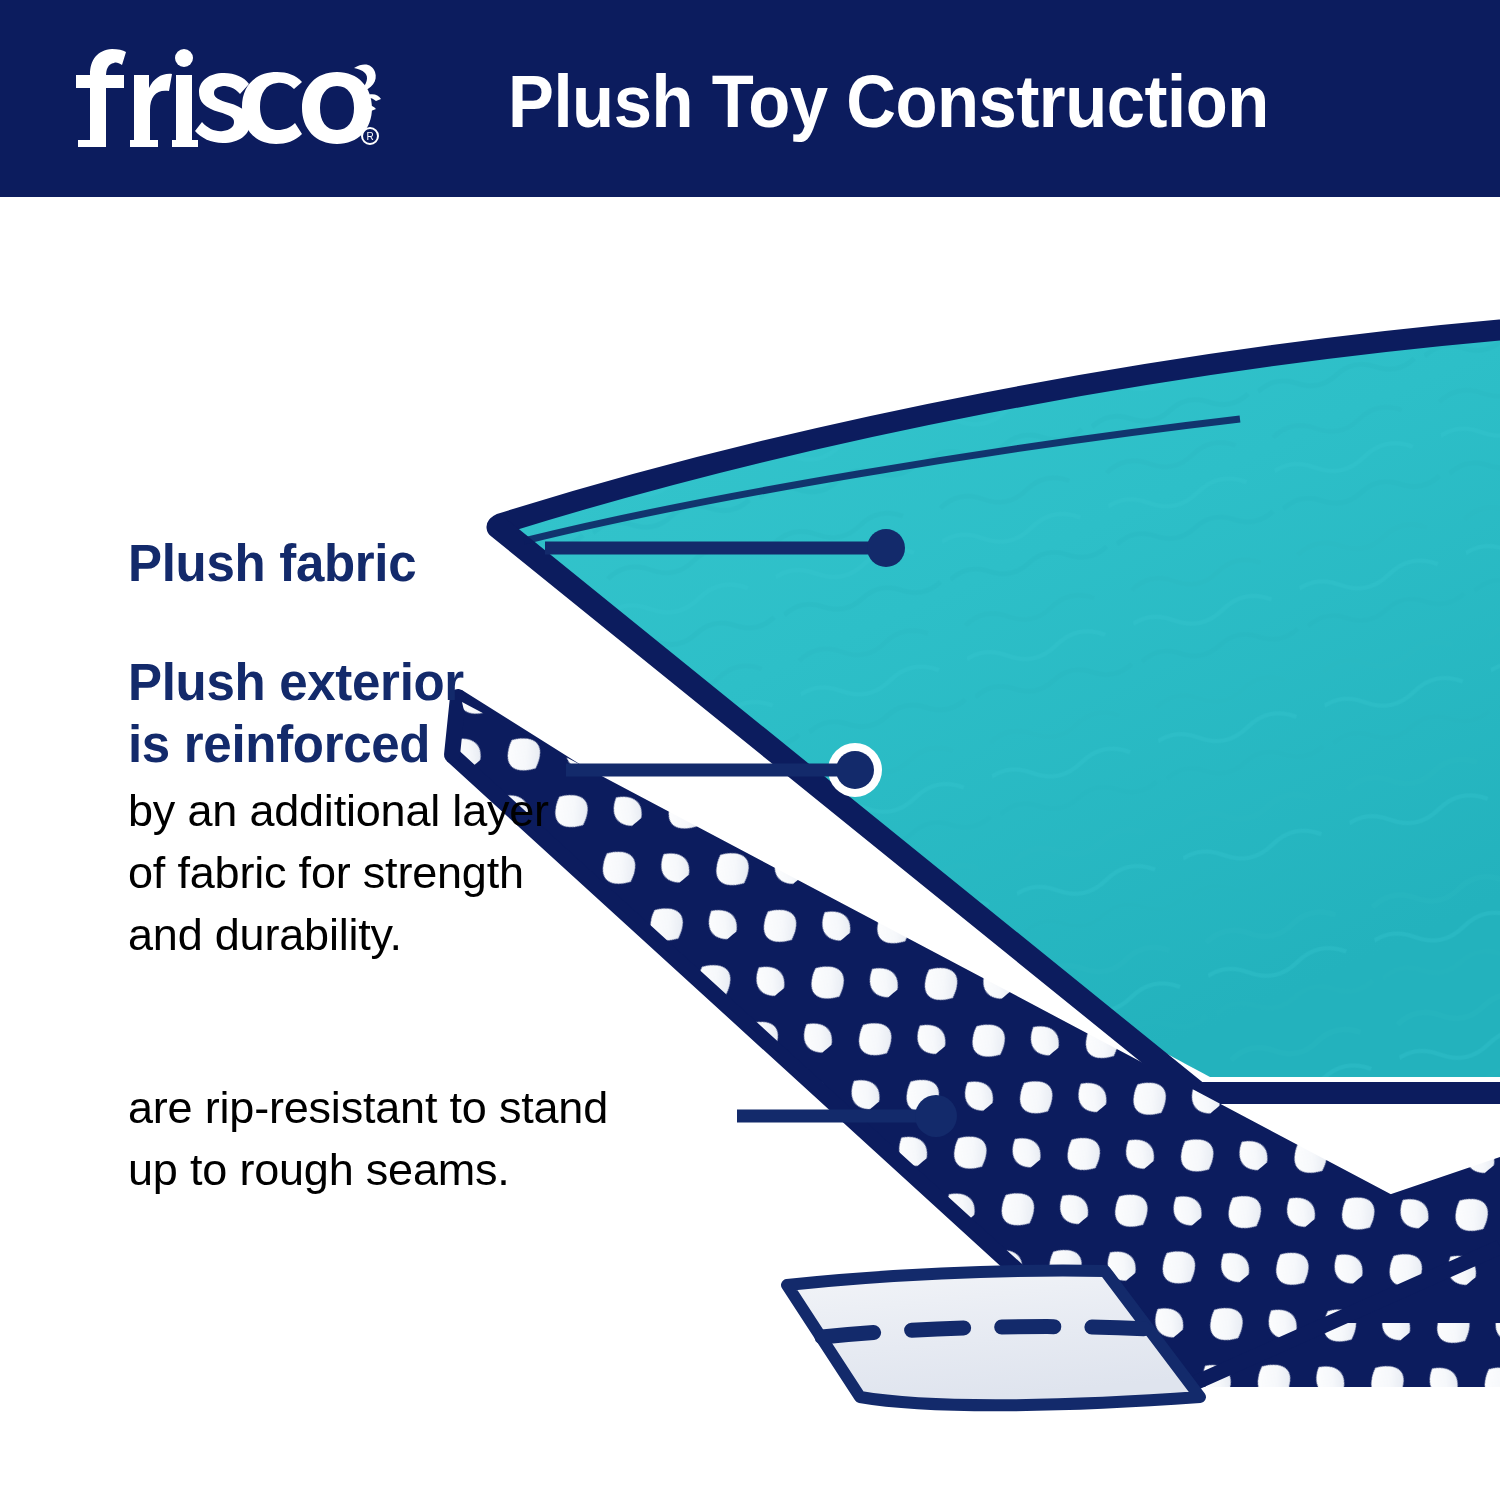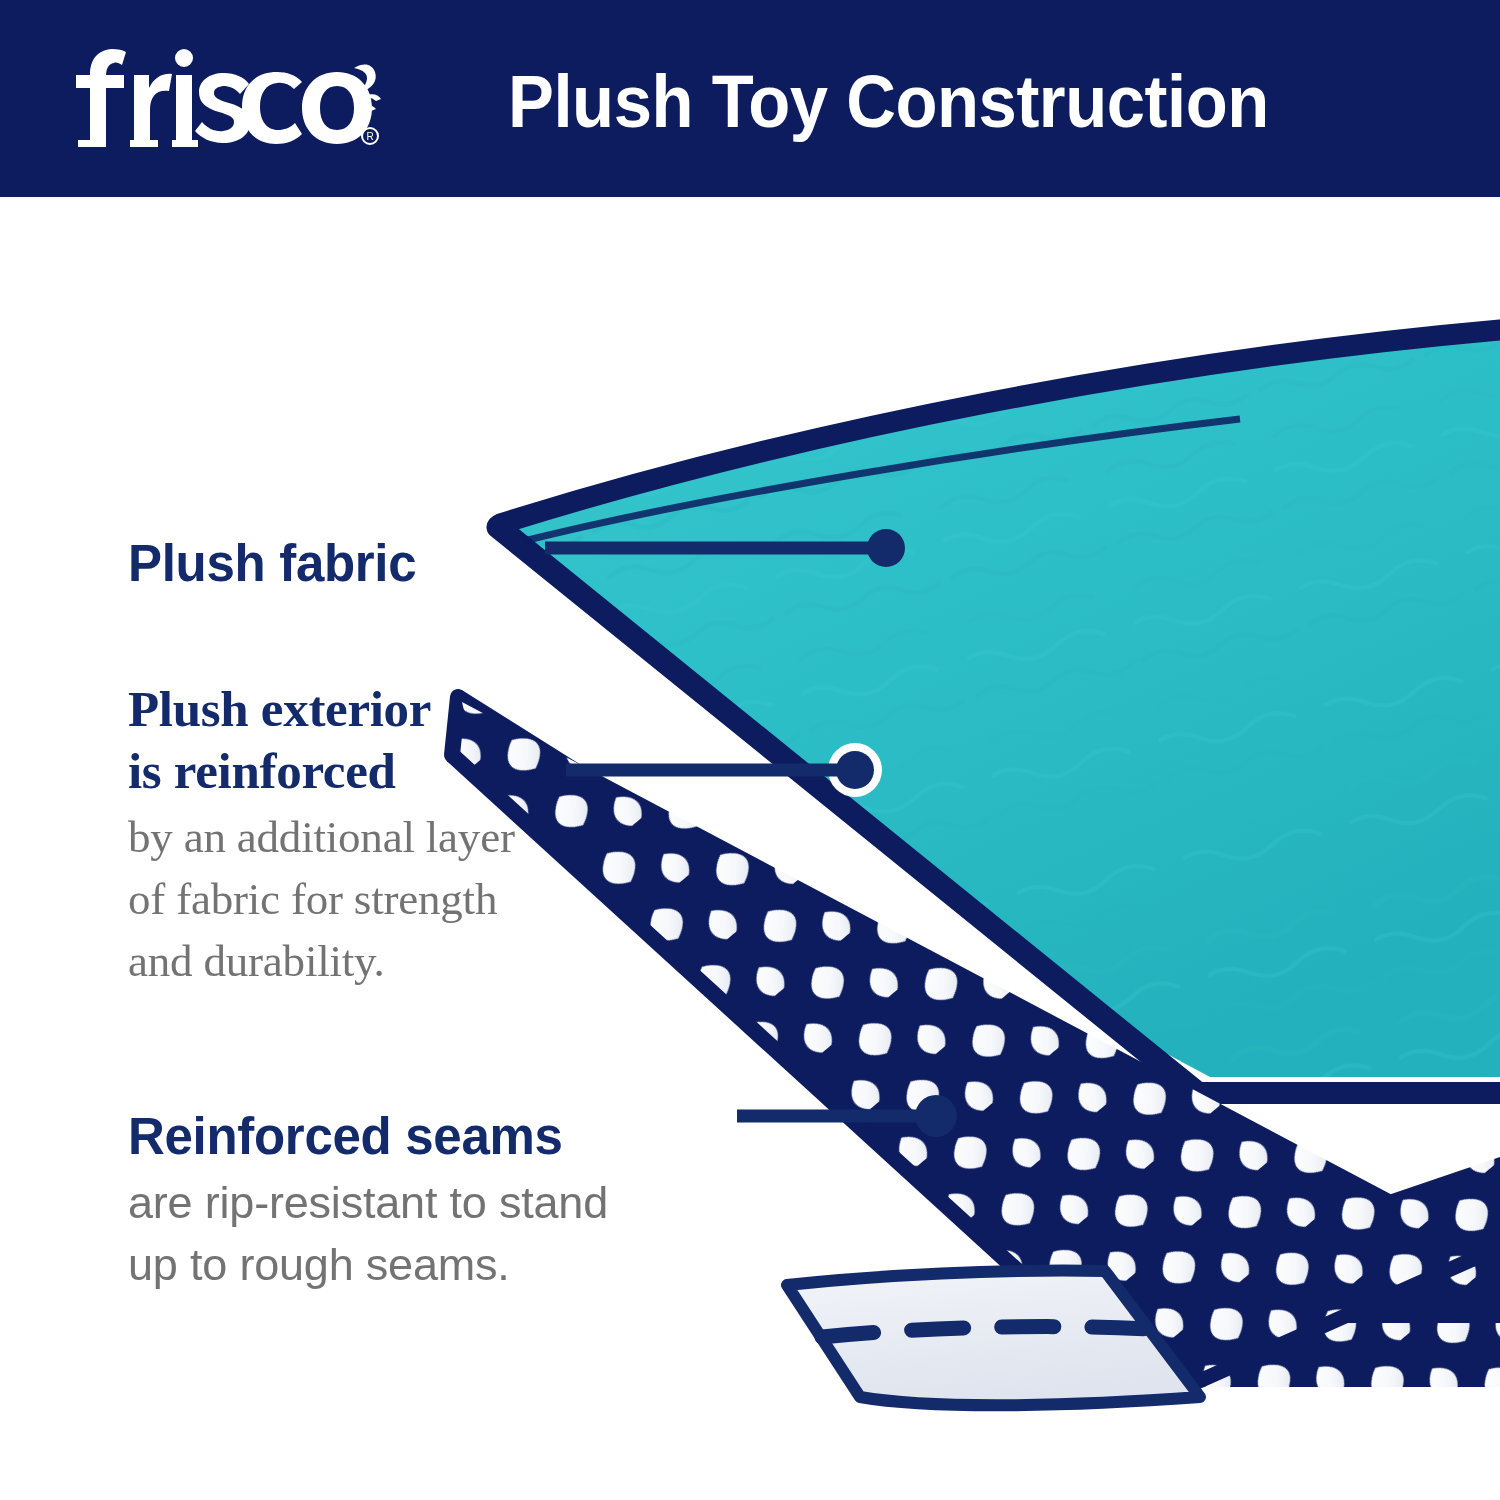--- a/index.html
+++ b/index.html
@@ -51,30 +51,30 @@
   .callout-head {
     color:#132a6b;
     font-size:51px;
     font-weight:700;
     line-height:62px;
     letter-spacing:-0.3px;
     white-space:pre-line;
     margin-top:33px;
   }
   .callout-body {
-    color:#737373;
+    color:#000000;
     font-size:45px;
     font-weight:400;
     line-height:62px;
     letter-spacing:-0.2px;
     white-space:pre-line;
     margin-top:4px;
   }
   #callout-plush-fabric   { left:128px; top:500px;  width:470px; }
-  #callout-plush-exterior { left:128px; top:645px;  width:600px;font-family:Liberation Serif, serif; }
+  #callout-plush-exterior { left:128px; top:619px;  width:600px; }
   #callout-reinforced-seams { left:128px; top:1073px; width:680px; }
 </style>
 </head>
 <body>
 
 <div id="page">
 
   <div id="header">
 
     <div id="brand-logo">
@@ -277,18 +277,17 @@
 
   <div class="callout" id="callout-plush-exterior">
     <div class="callout-head">Plush exterior
 is reinforced</div>
     <div class="callout-body">by an additional layer
 of fabric for strength
 and durability.</div>
   </div>
 
   <div class="callout" id="callout-reinforced-seams">
-    <div class="callout-head">Reinforced seams</div>
     <div class="callout-body">are rip-resistant to stand
 up to rough seams.</div>
   </div>
 
 </div>
 
 </body></html>

